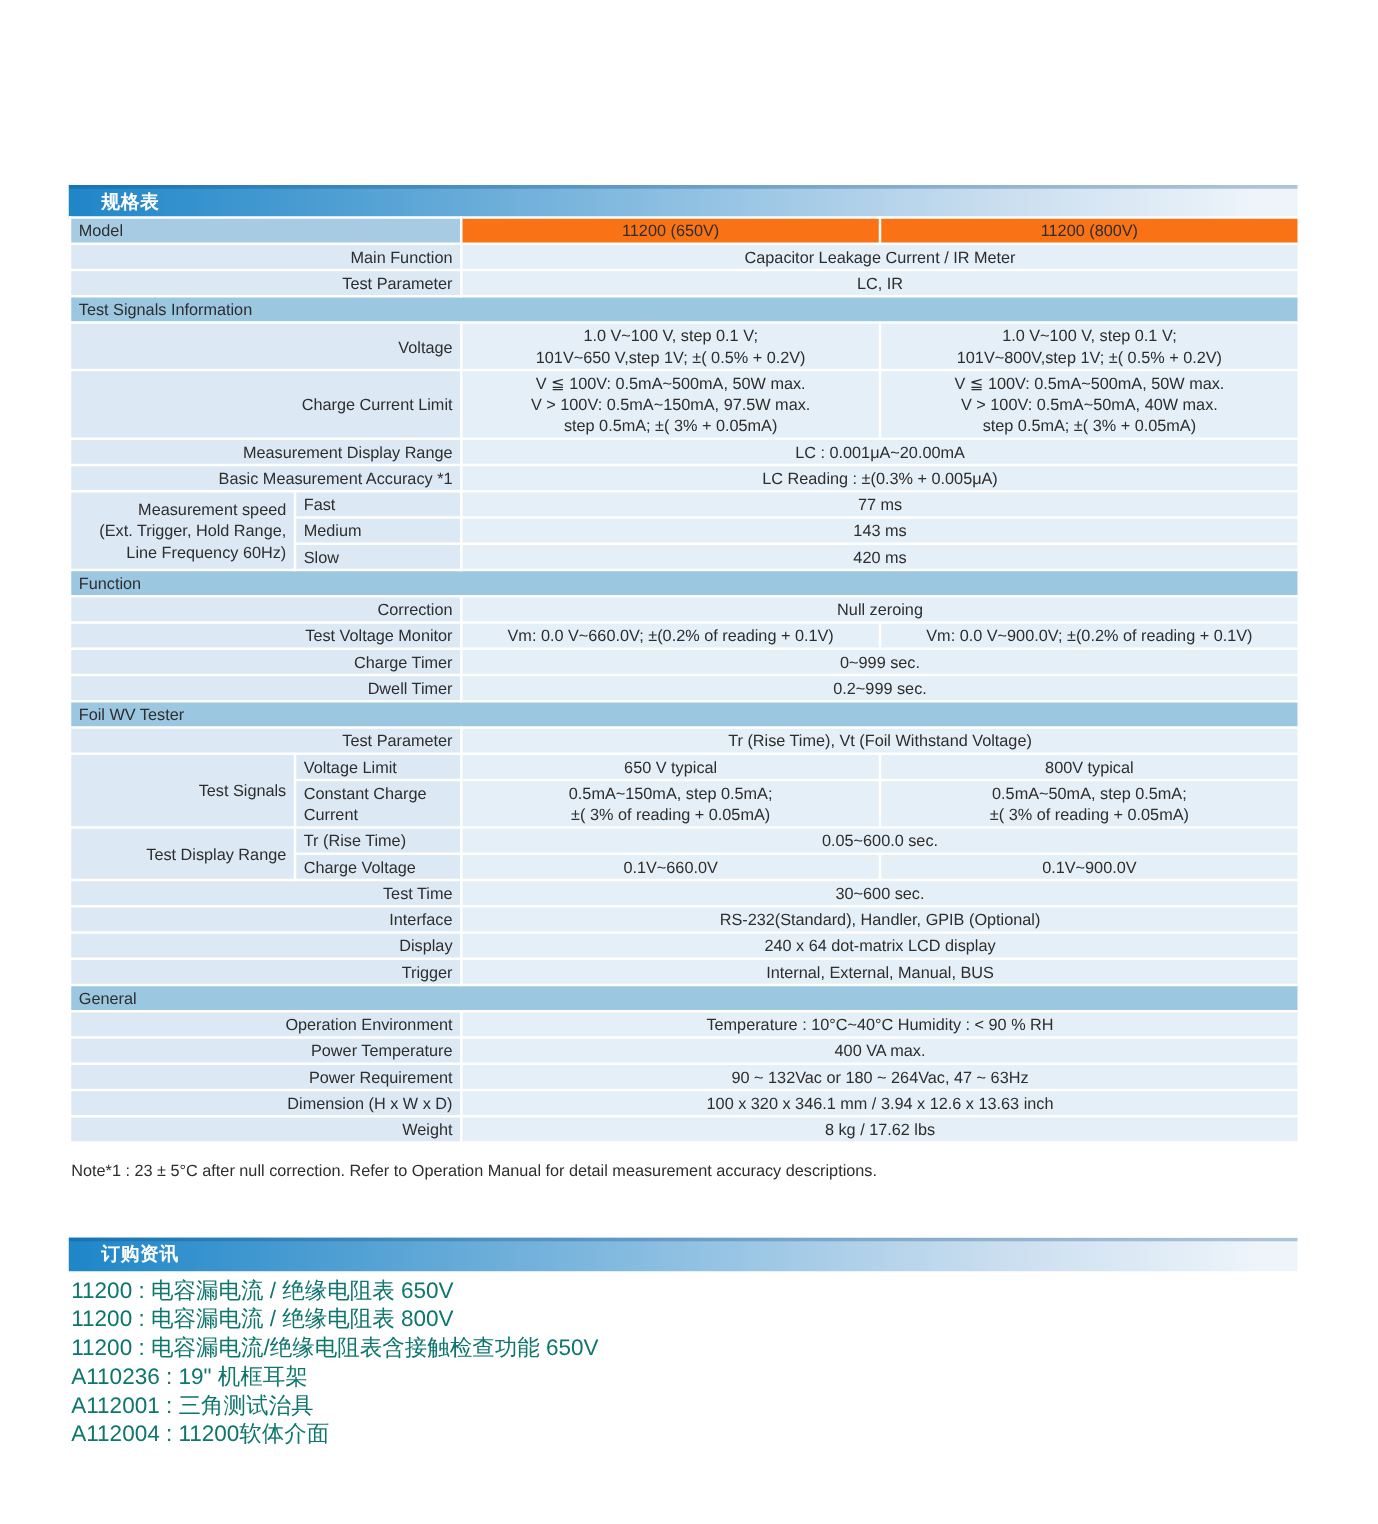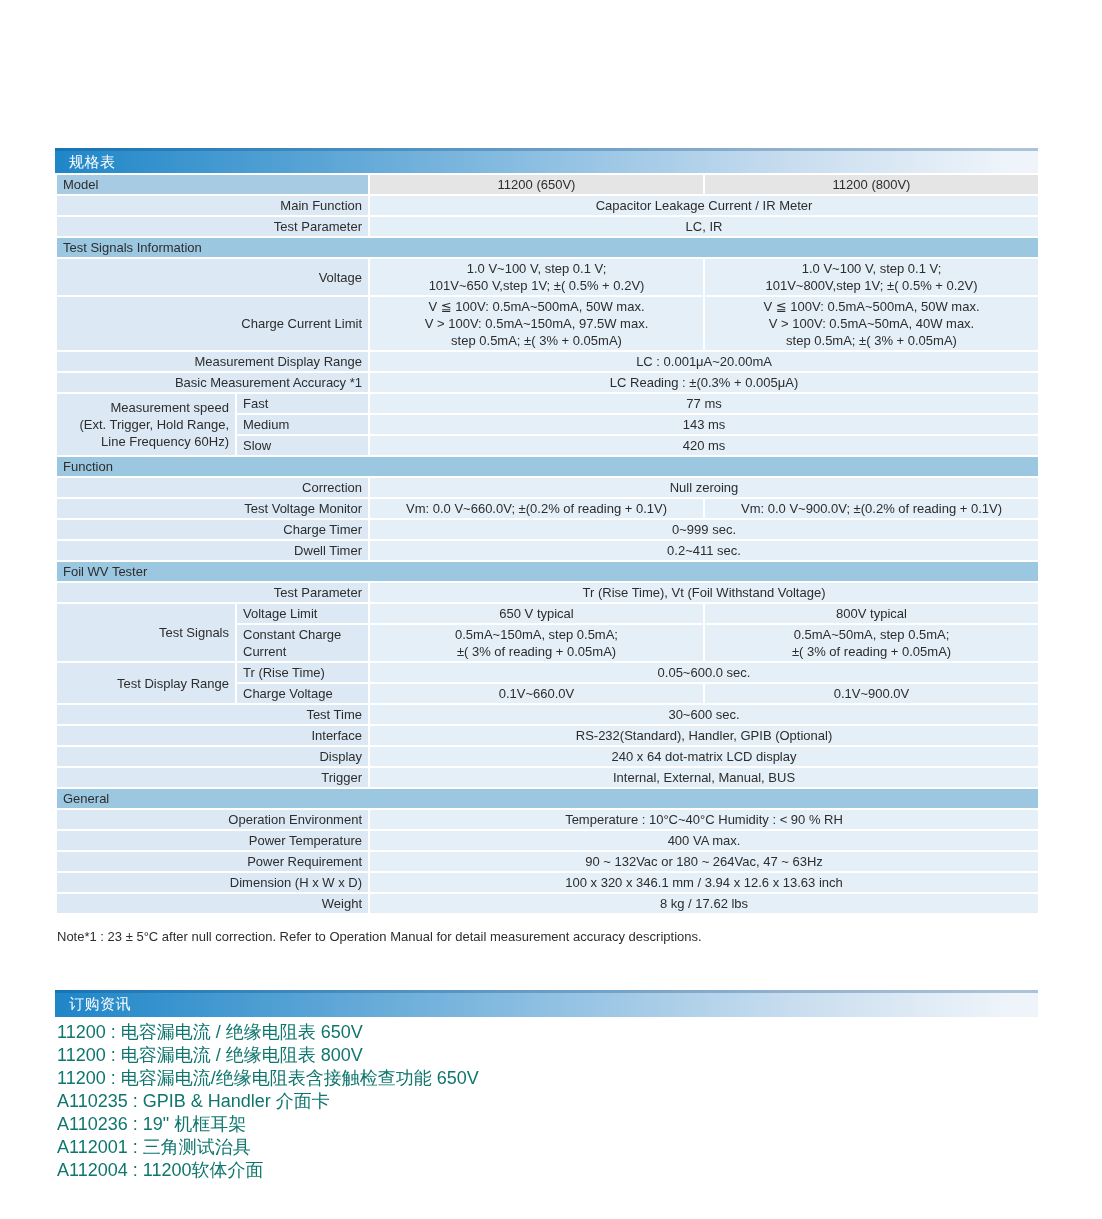--- a/index.html
+++ b/index.html
@@ -5,39 +5,39 @@
   html,body{margin:0;padding:0;background:#fff;}
   body{
     width:1102px;height:1219px;position:relative;
     font-family:"Liberation Sans", sans-serif;color:#2d2d2d;
     -webkit-font-smoothing:antialiased;
   }
   .section-bar{
     position:absolute;left:55px;width:983px;height:27px;box-sizing:border-box;
     background:linear-gradient(90deg,#1f86c8 0%,#4f9fd3 22%,#8fc0e2 50%,#c8ddef 75%,#eef4fa 97%);
     box-shadow:inset 0 3px 0 rgba(8,70,125,0.28);
-    color:#fff;font-size:15px;font-weight:normal;line-height:27px;
-    padding-left:14px;letter-spacing:0.5px;
+    color:#fff;font-size:15px;font-weight:bold;line-height:27px;
+    padding-left:26px;letter-spacing:0.5px;
   }
   #spec-bar{top:148px;}
   #order-bar{top:990px;}
   table.spec{
     position:absolute;top:173px;left:55px;width:983px;
     border-collapse:collapse;table-layout:fixed;
     font-size:13px;line-height:17px;
   }
   table.spec td{
     border:2px solid #fff;padding:1px 6px;height:20px;
     box-sizing:border-box;vertical-align:middle;white-space:pre-line;
   }
   td.lab{background:#dce9f4;text-align:right;}
   td.sublab{background:#dce9f4;text-align:left;margin-left:45px;}
   td.val{background:#e5eff7;text-align:center;}
   td.blue-lab{background:#a6cbe3;text-align:left;}
-  td.blue-val{background:#e5e5e5;text-align:center;}
+  td.blue-val{background:#f97316;text-align:center;}
   tr.section td{background:#9bc7e1;text-align:left;}
   .notes{
     position:absolute;left:57px;top:908px;width:960px;
     font-size:13px;line-height:19px;color:#2d2d2d;white-space:pre-line;
   }
   .order-list{
     position:absolute;left:57px;top:1021px;width:960px;
     list-style:none;margin:0;padding:0;
     font-size:18px;line-height:23px;color:#0f766e;
   }
@@ -123,21 +123,21 @@
       <td class="lab" colspan="2">Test Voltage Monitor</td>
       <td class="val">Vm: 0.0 V~660.0V; ±(0.2% of reading + 0.1V)</td>
       <td class="val">Vm: 0.0 V~900.0V; ±(0.2% of reading + 0.1V)</td>
     </tr>
     <tr>
       <td class="lab" colspan="2">Charge Timer</td>
       <td class="val" colspan="2">0~999 sec.</td>
     </tr>
     <tr>
       <td class="lab" colspan="2">Dwell Timer</td>
-      <td class="val" colspan="2">0.2~411 sec.</td>
+      <td class="val" colspan="2">0.2~999 sec.</td>
     </tr>
     <tr class="section">
       <td colspan="4">Foil WV Tester</td>
     </tr>
     <tr>
       <td class="lab" colspan="2">Test Parameter</td>
       <td class="val" colspan="2">Tr (Rise Time), Vt (Foil Withstand Voltage)</td>
     </tr>
     <tr>
       <td class="lab" rowspan="2">Test Signals</td>
@@ -210,17 +210,16 @@
 </div>
 
 <div id="order-bar" class="section-bar">
   <span>订购资讯</span>
 </div>
 
 <ul class="order-list">
   <li>11200 : 电容漏电流 / 绝缘电阻表 650V</li>
   <li>11200 : 电容漏电流 / 绝缘电阻表 800V</li>
   <li>11200 : 电容漏电流/绝缘电阻表含接触检查功能 650V</li>
-  <li>A110235 : GPIB &amp; Handler 介面卡</li>
   <li>A110236 : 19" 机框耳架</li>
   <li>A112001 : 三角测试治具</li>
   <li>A112004 : 11200软体介面</li>
 </ul>
 
 </body></html>

